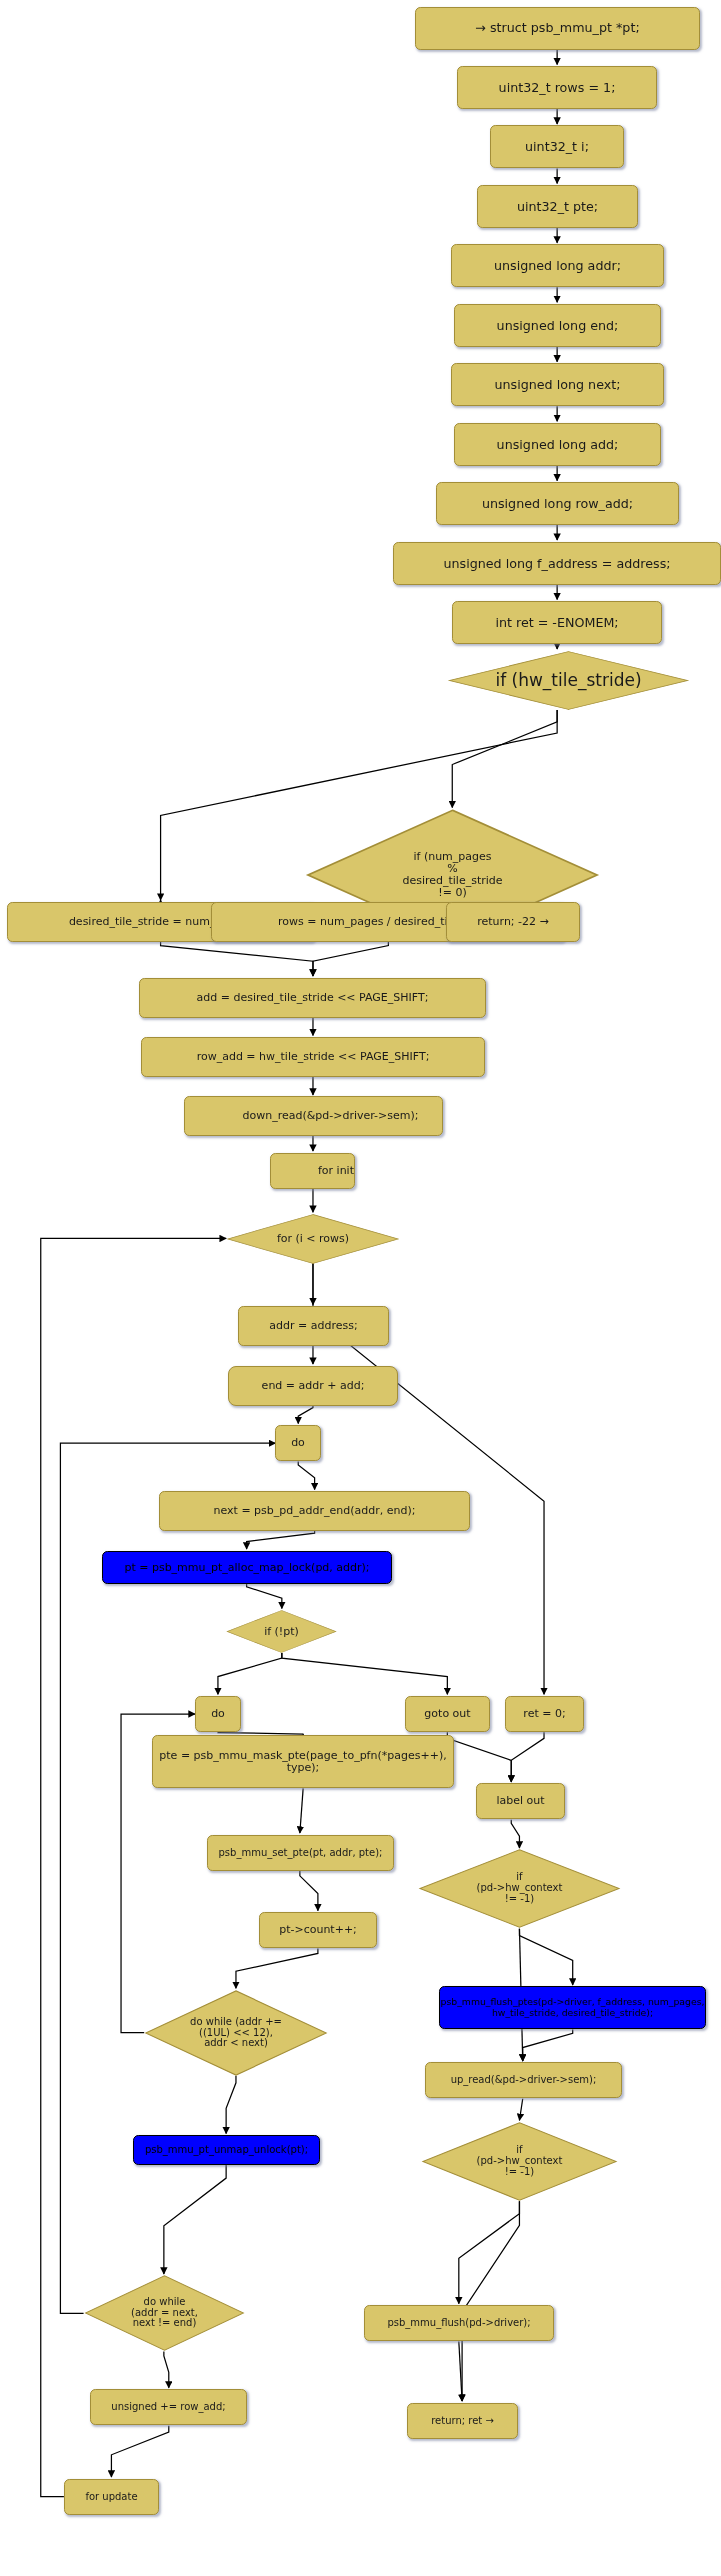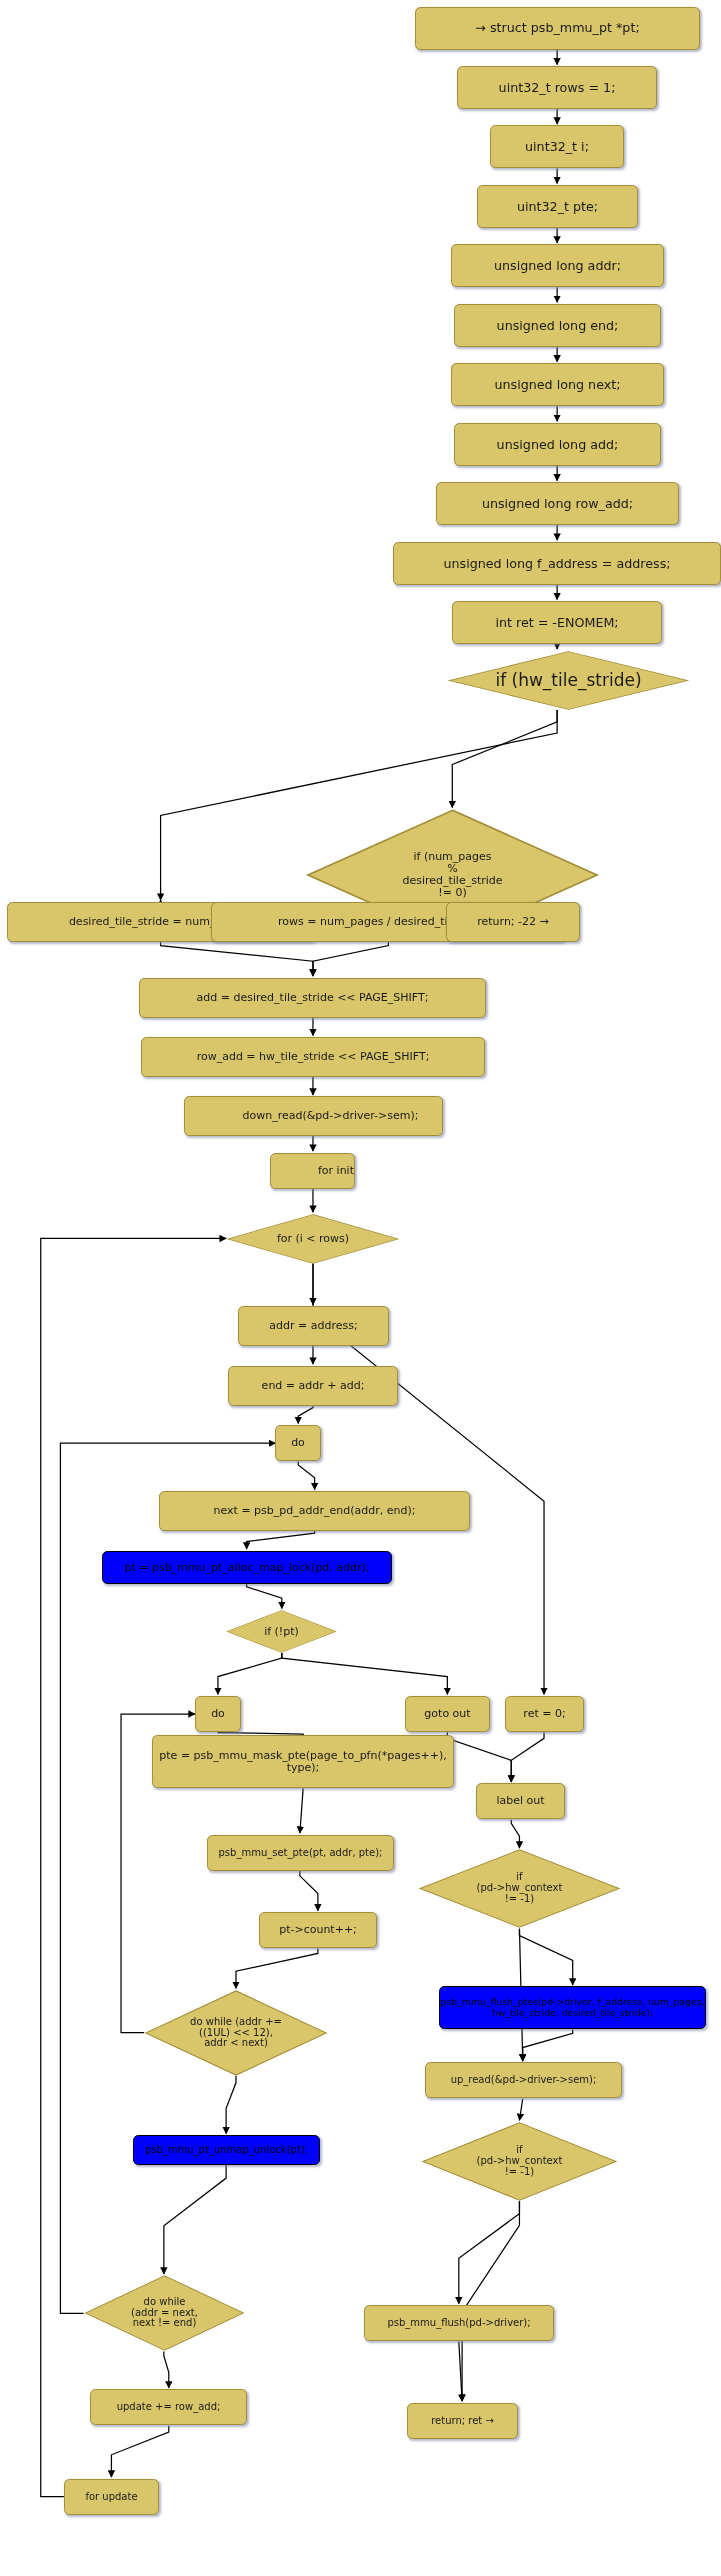--- a/index.html
+++ b/index.html
@@ -156,21 +156,21 @@
       <div class="node proc" style="left: 211px; top: 902px; width: 354px; height: 40px; font-size: 11px;"><span>rows = num_pages / desired_tile_stride;</span></div>
       <div class="node proc" style="left: 446px; top: 902px; width: 134px; height: 40px; font-size: 11px;"><span>return; -22 →</span></div>
       <div class="node proc" style="left: 139px; top: 978px; width: 347px; height: 40px; font-size: 11px;"><span>add = desired_tile_stride &lt;&lt; PAGE_SHIFT;</span></div>
       <div class="node proc" style="left: 141px; top: 1037px; width: 344px; height: 40px; font-size: 11px;"><span>row_add = hw_tile_stride &lt;&lt; PAGE_SHIFT;</span></div>
       <div class="node proc" style="left: 184px; top: 1096px; width: 259px; height: 40px; font-size: 11px; padding-left: 34px;"><span>down_read(&amp;pd-&gt;driver-&gt;sem);</span></div>
       <div class="node proc" style="left: 270px; top: 1153px; width: 85px; height: 36px; font-size: 11px; justify-content: flex-end;"><span>for init</span></div>
       <div class="node dec" style="left: 226px; top: 1214px; width: 174px; height: 50px; font-size: 11px;"><svg class="dec-shape" viewBox="0 0 100 100" preserveAspectRatio="none">
           <polygon points="50,1 99,50 50,99 1,50" fill="#d9c66a" stroke="#a38e38" stroke-width="1"></polygon>
         </svg><div class="dec-label">for (i &lt; rows)</div></div>
       <div class="node proc" style="left: 238px; top: 1306px; width: 151px; height: 40px; font-size: 11px;"><span>addr = address;</span></div>
-      <div class="node proc" style="left: 228px; top: 1366px; width: 170px; height: 40px; font-size: 11px;"><span>end = addr + add;</span></div>
+      <div class="node proc" style="left: 228px; top: 1366px; width: 170px; height: 40px; font-size: 11px; border-radius: 8px;"><span>end = addr + add;</span></div>
       <div class="node proc" style="left: 275px; top: 1425px; width: 46px; height: 36px; font-size: 11px;"><span>do</span></div>
       <div class="node proc" style="left: 159px; top: 1491px; width: 311px; height: 40px; font-size: 11px;"><span>next = psb_pd_addr_end(addr, end);</span></div>
       <div class="node proc hl" style="left: 102px; top: 1551px; width: 290px; height: 33px; font-size: 11px;"><span>pt = psb_mmu_pt_alloc_map_lock(pd, addr);</span></div>
       <div class="node dec" style="left: 226px; top: 1610px; width: 111px; height: 43px; font-size: 11px;"><svg class="dec-shape" viewBox="0 0 100 100" preserveAspectRatio="none">
           <polygon points="50,1 99,50 50,99 1,50" fill="#d9c66a" stroke="#a38e38" stroke-width="1"></polygon>
         </svg><div class="dec-label">if (!pt)</div></div>
       <div class="node proc" style="left: 195px; top: 1696px; width: 46px; height: 36px; font-size: 11px;"><span>do</span></div>
       <div class="node proc" style="left: 405px; top: 1696px; width: 85px; height: 36px; font-size: 11px;"><span>goto out</span></div>
       <div class="node proc" style="left: 505px; top: 1696px; width: 79px; height: 36px; font-size: 11px;"><span>ret = 0;</span></div>
       <div class="node proc" style="left: 152px; top: 1735px; width: 302px; height: 53px; font-size: 11px;"><span>pte = psb_mmu_mask_pte(page_to_pfn(*pages++),
@@ -196,18 +196,18 @@
         </svg><div class="dec-label">if
 (pd-&gt;hw_context
 != -1)</div></div>
       <div class="node proc hl" style="left: 133px; top: 2135px; width: 187px; height: 30px; font-size: 10px;"><span>psb_mmu_pt_unmap_unlock(pt);</span></div>
       <div class="node dec" style="left: 84px; top: 2275px; width: 161px; height: 76px; font-size: 10px;"><svg class="dec-shape" viewBox="0 0 100 100" preserveAspectRatio="none">
           <polygon points="50,1 99,50 50,99 1,50" fill="#d9c66a" stroke="#a38e38" stroke-width="1"></polygon>
         </svg><div class="dec-label">do while
 (addr = next,
 next != end)</div></div>
       <div class="node proc" style="left: 364px; top: 2305px; width: 190px; height: 36px; font-size: 10px;"><span>psb_mmu_flush(pd-&gt;driver);</span></div>
-      <div class="node proc" style="left: 90px; top: 2389px; width: 157px; height: 36px; font-size: 10px;"><span>update += row_add;</span></div>
+      <div class="node proc" style="left: 90px; top: 2389px; width: 157px; height: 36px; font-size: 10px;"><span>unsigned += row_add;</span></div>
       <div class="node proc" style="left: 407px; top: 2403px; width: 111px; height: 36px; font-size: 10px;"><span>return; ret →</span></div>
       <div class="node proc" style="left: 64px; top: 2479px; width: 95px; height: 36px; font-size: 10px;"><span>for update</span></div>
     </div>
 </div>
 
 
 </body></html>

